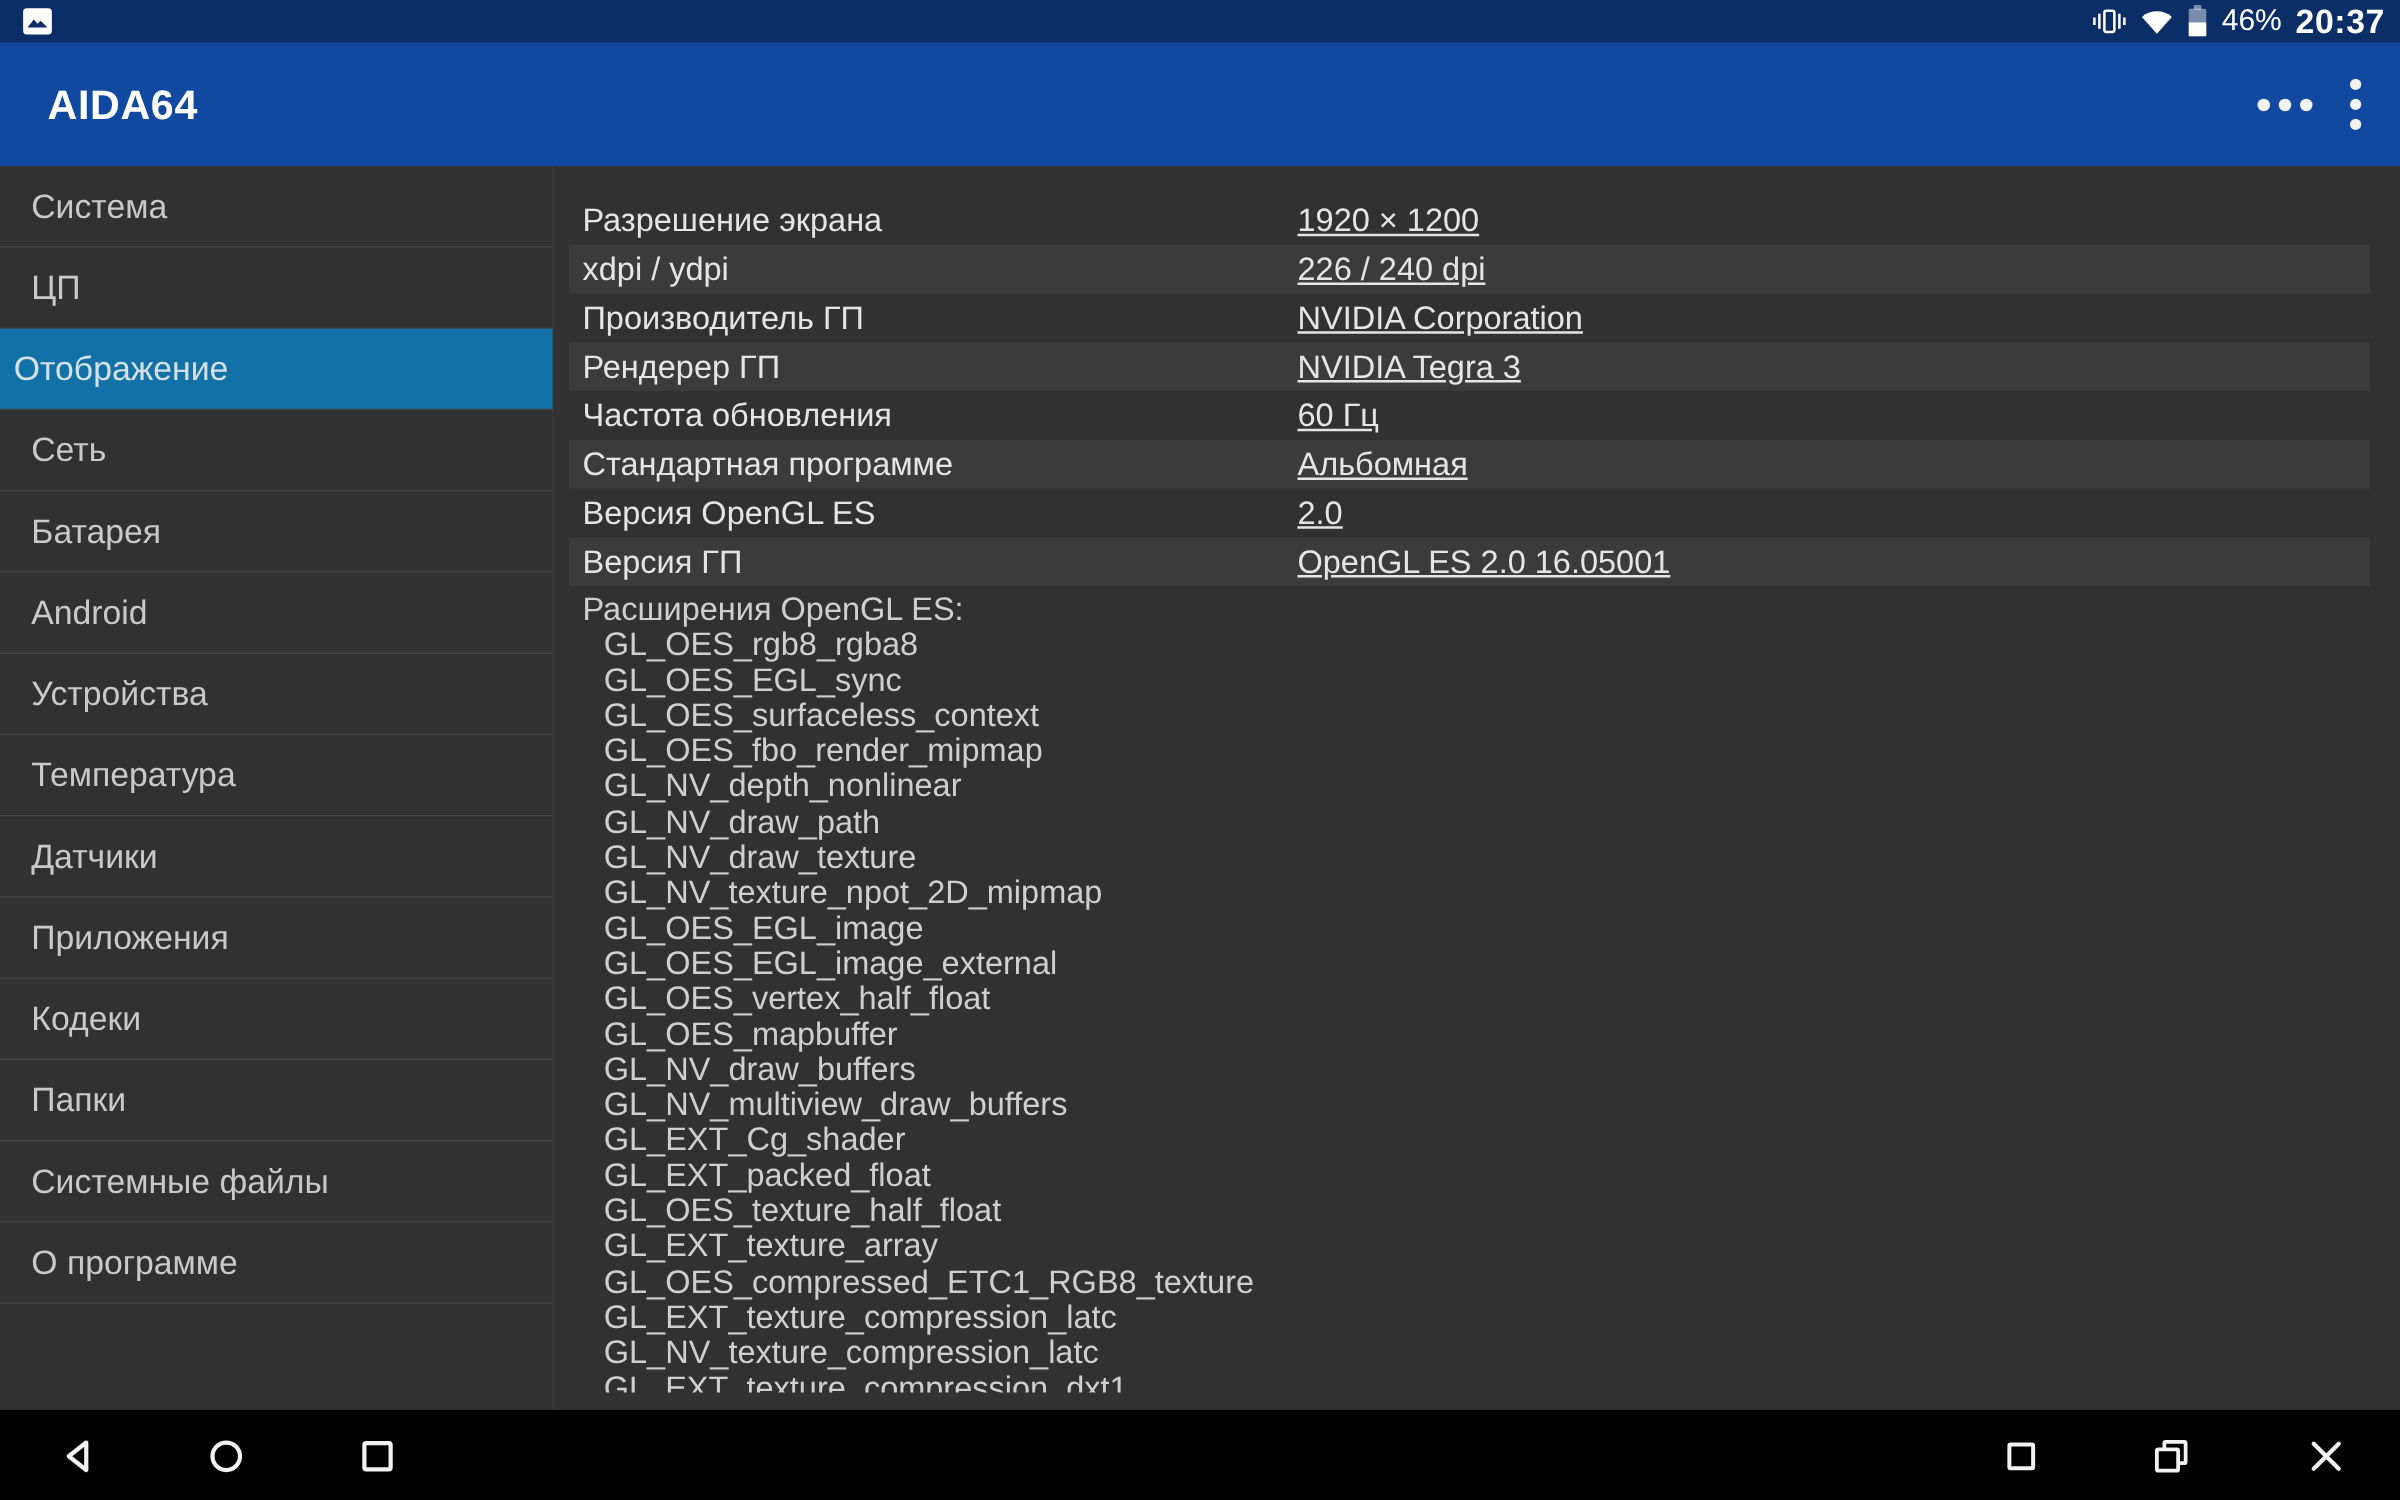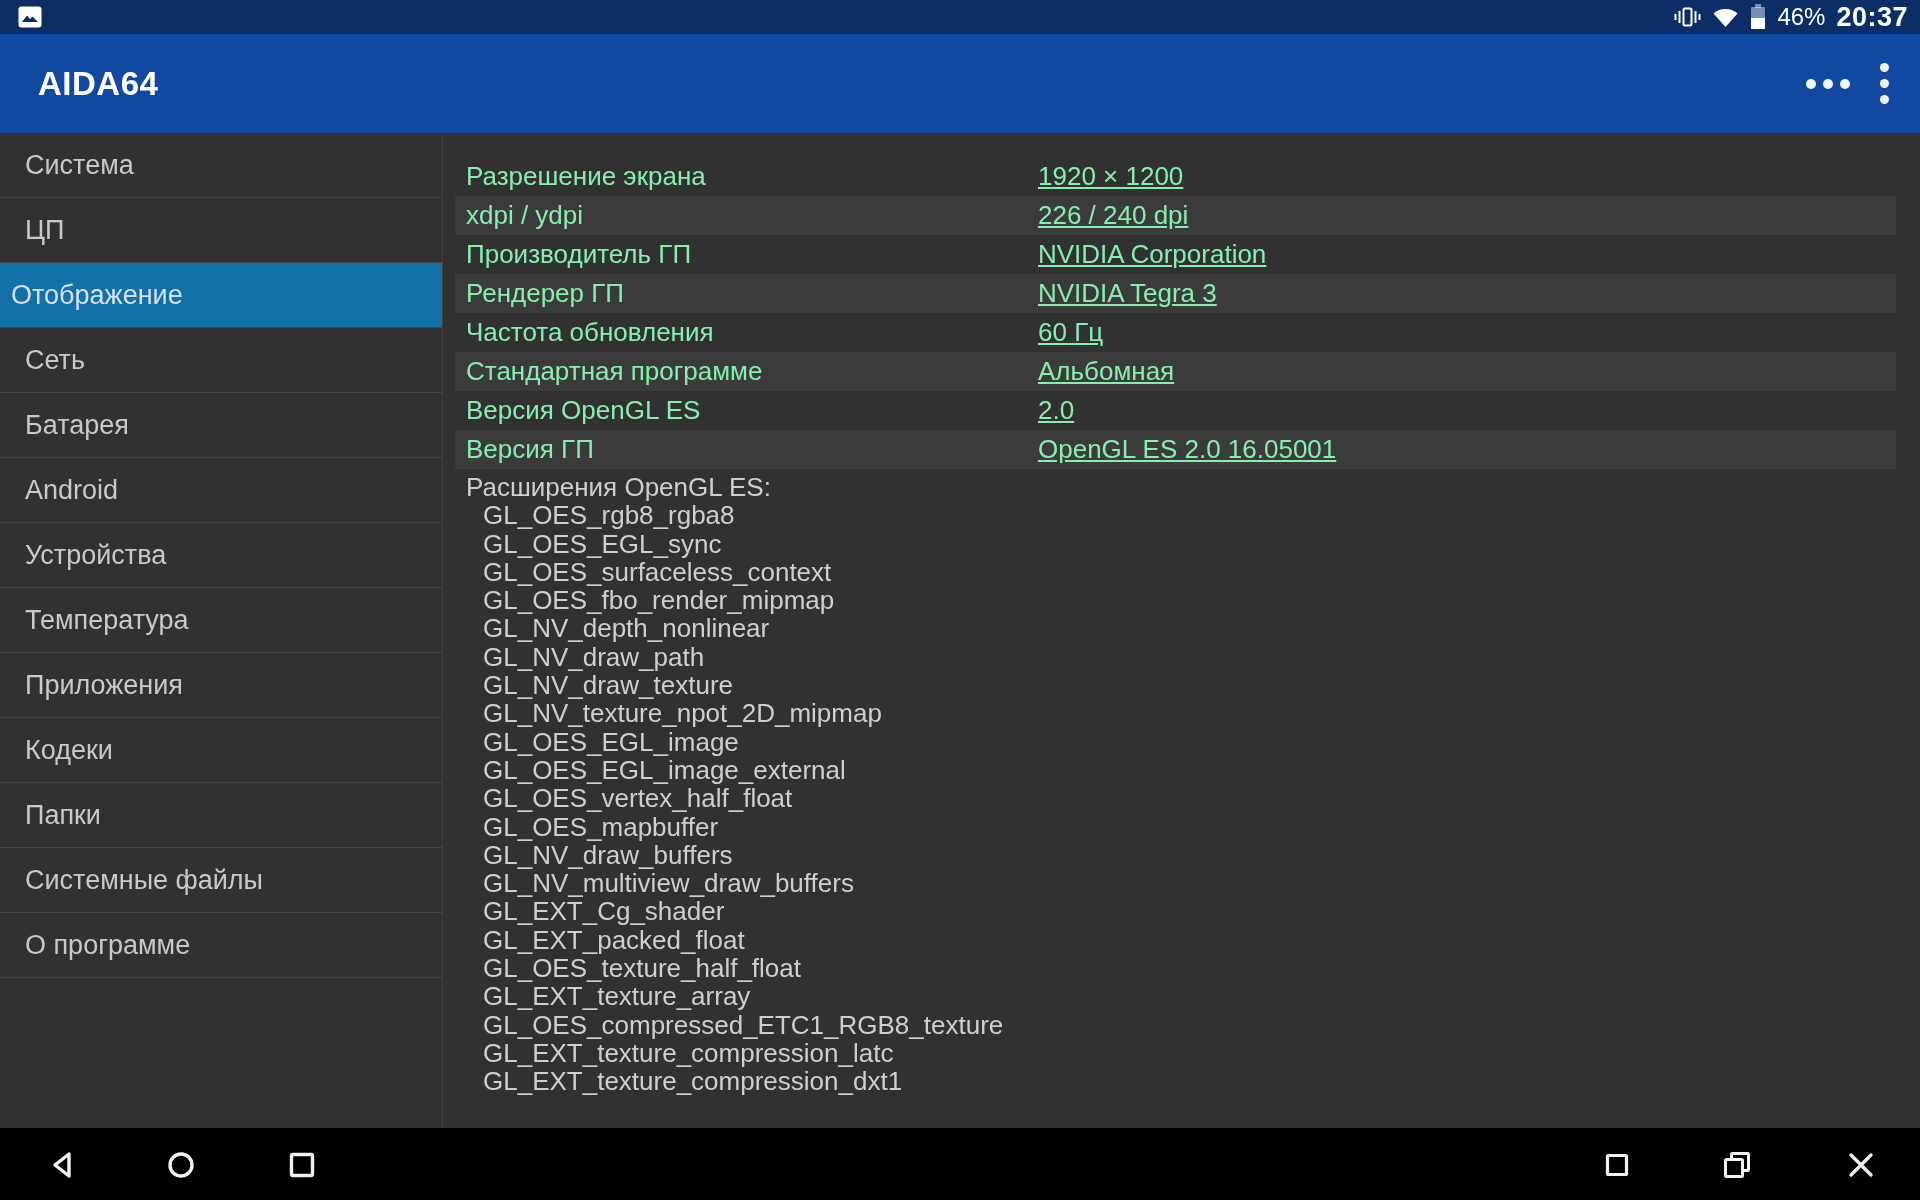--- a/index.html
+++ b/index.html
@@ -42,21 +42,21 @@
     display:flex;align-items:center;padding-left:25px;
     font-size:27px;color:#C9C9C9;cursor:pointer;
   }
   .side-item.selected{background:#1272A8;color:#D6E0E7;padding-left:11px;}
   .content{
     position:absolute;left:443px;right:0;top:0;bottom:0;overflow:hidden;background:#313131;
   }
   .kv-rows{padding-top:24px;}
   .kv-row{
     position:relative;height:39px;margin:0 24px 0 12px;padding-left:11px;
-    display:flex;align-items:center;font-size:26px;color:#86efac;
+    display:flex;align-items:center;font-size:26px;color:#e5e5e5;
   }
   .kv-row:nth-child(even){background:#3B3B3B;}
   .kv-value{position:absolute;left:583px;top:0;height:39px;display:flex;align-items:center;text-decoration:underline;}
   .extensions{
     margin-top:4px;padding-left:23px;line-height:28.3px;font-size:26px;color:#CFCFCF;
     max-height:641px;overflow:hidden;
   }
   .ext-item{padding-left:17px;white-space:nowrap;}
   
   .nav-bar{position:absolute;bottom:0;left:0;width:100%;height:72px;background:#000;}
@@ -134,20 +134,23 @@
           <span>Батарея</span>
         </div>
       <div class="side-item">
           <span>Android</span>
         </div>
       <div class="side-item">
           <span>Устройства</span>
         </div>
       <div class="side-item">
           <span>Температура</span>
+        </div>
+      <div class="side-item">
+          <span>Датчики</span>
         </div>
       <div class="side-item">
           <span>Приложения</span>
         </div>
       <div class="side-item">
           <span>Кодеки</span>
         </div>
       <div class="side-item">
           <span>Папки</span>
         </div>
@@ -209,20 +212,21 @@
         <div class="ext-item">GL_OES_vertex_half_float</div>
         <div class="ext-item">GL_OES_mapbuffer</div>
         <div class="ext-item">GL_NV_draw_buffers</div>
         <div class="ext-item">GL_NV_multiview_draw_buffers</div>
         <div class="ext-item">GL_EXT_Cg_shader</div>
         <div class="ext-item">GL_EXT_packed_float</div>
         <div class="ext-item">GL_OES_texture_half_float</div>
         <div class="ext-item">GL_EXT_texture_array</div>
         <div class="ext-item">GL_OES_compressed_ETC1_RGB8_texture</div>
         <div class="ext-item">GL_EXT_texture_compression_latc</div>
+        <div class="ext-item">GL_NV_texture_compression_latc</div>
         <div class="ext-item">GL_EXT_texture_compression_dxt1</div>
       </div>
     </div>
   </div>
 
   <div class="nav-bar">
     <svg class="nav-icon" style="left:49px;" width="26" height="28" viewBox="0 0 26 28">
       <path d="M20 3 L6 14 L20 25 Z" fill="none" stroke="#F2F2F2" stroke-width="3.4" stroke-linejoin="round"></path>
     </svg>
     <svg class="nav-icon" style="left:168px;" width="26" height="28" viewBox="0 0 26 28">

